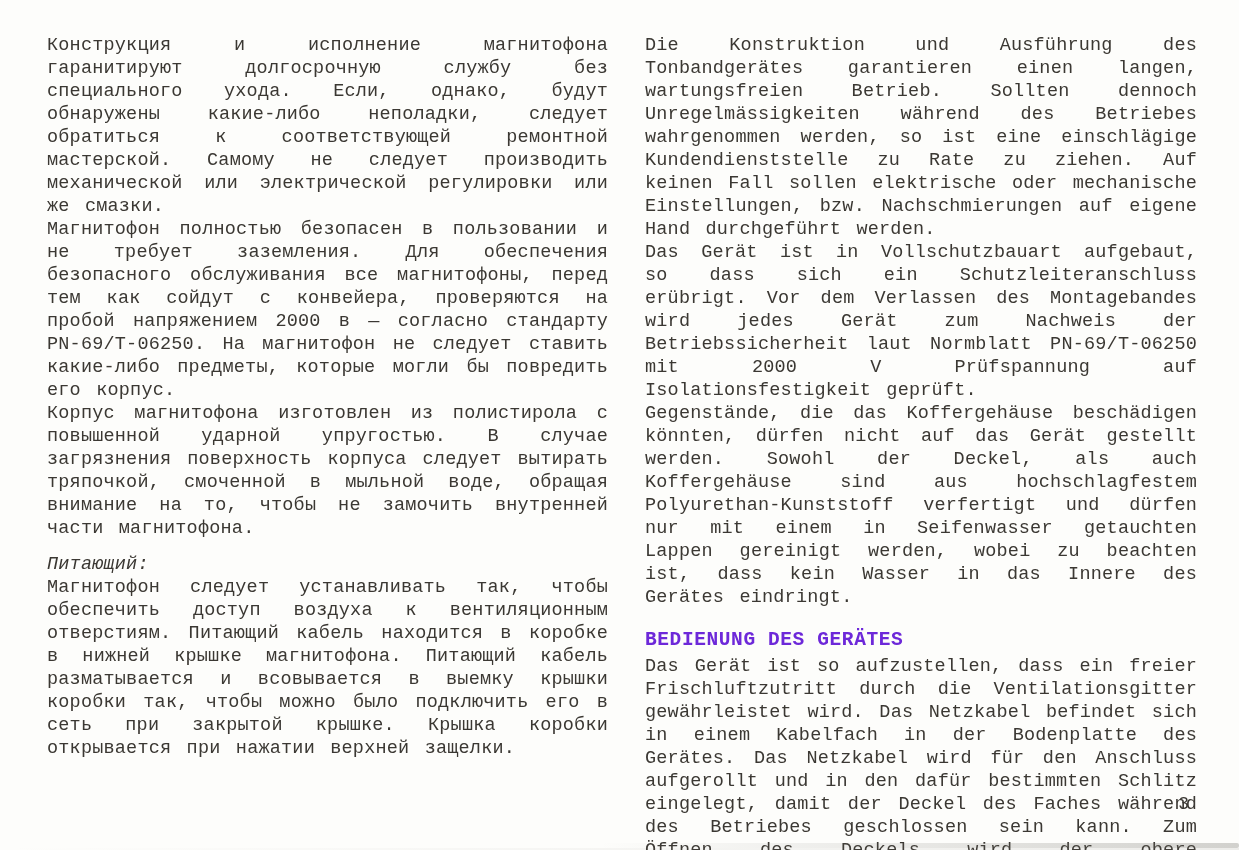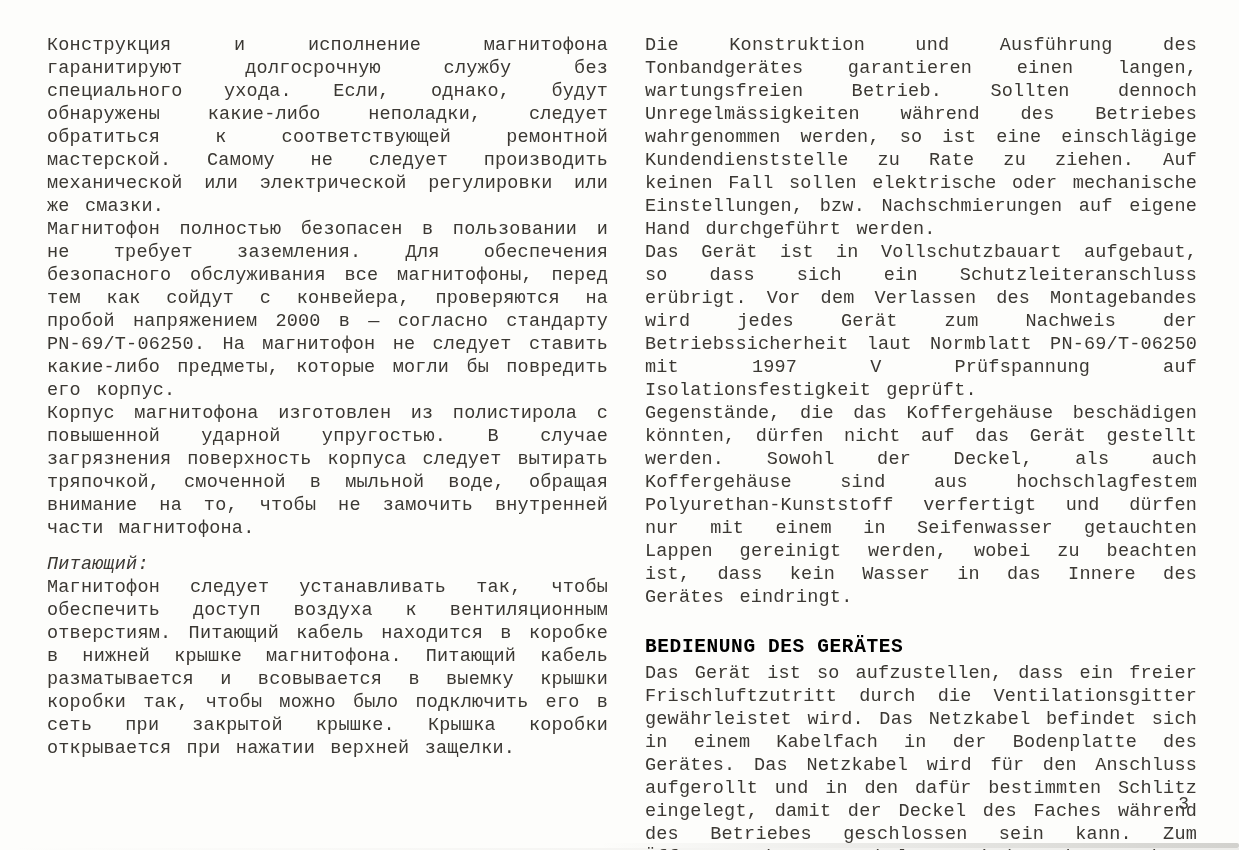--- a/index.html
+++ b/index.html
@@ -41,26 +41,26 @@
     margin-top: 13px;
     font-style: italic;
   }
   .notice .notice-label {
     text-align: left;
     word-spacing: 2px;
   }
   .notice p { word-spacing: 6px; }
 
   .section-heading {
-    margin: 26px 0 3px 0;
+    margin: 19px 0 3px 0;
     font-size: 19.5px;
     line-height: 24px;
     font-weight: bold;
     letter-spacing: 0.6px;
-    color: #000000;
+    color: #6d28d9;
   }
 
   .page-number {
     position: absolute;
     right: 50px;
     bottom: 36px;
     font-size: 18px;
     color: #3b3833;
   }
 
@@ -98,21 +98,21 @@
       <div class="notice">
         <p class="notice-label">Питающий:</p>
       </div>
 
       <p>Магнитофон следует устанавливать так, чтобы обеспечить доступ воздуха к вентиляционным отверстиям. Питающий кабель находится в коробке в нижней крышке магнитофона. Питающий кабель разматывается и всовывается в выемку крышки коробки так, чтобы можно было подключить его в сеть при закрытой крышке. Крышка коробки открывается при нажатии верхней защелки.</p>
 
     </div>
 
     <div class="col col-right">
       <p>Die Konstruktion und Ausführung des Tonbandgerätes garantieren einen langen, wartungsfreien Betrieb. Sollten dennoch Unregelmässigkeiten während des Betriebes wahrgenommen werden, so ist eine einschlägige Kundendienststelle zu Rate zu ziehen. Auf keinen Fall sollen elektrische oder mechanische Einstellungen, bzw. Nachschmierungen auf eigene Hand durchgeführt werden.</p>
-      <p>Das Gerät ist in Vollschutzbauart aufgebaut, so dass sich ein Schutzleiteranschluss erübrigt. Vor dem Verlassen des Montagebandes wird jedes Gerät zum Nachweis der Betriebssicherheit laut Normblatt PN-69/T-06250 mit 1997 V Prüfspannung auf Isolationsfestigkeit geprüft.</p>
+      <p>Das Gerät ist in Vollschutzbauart aufgebaut, so dass sich ein Schutzleiteranschluss erübrigt. Vor dem Verlassen des Montagebandes wird jedes Gerät zum Nachweis der Betriebssicherheit laut Normblatt PN-69/T-06250 mit 2000 V Prüfspannung auf Isolationsfestigkeit geprüft.</p>
       <p>Gegenstände, die das Koffergehäuse beschädigen könnten, dürfen nicht auf das Gerät gestellt werden. Sowohl der Deckel, als auch Koffergehäuse sind aus hochschlagfestem Polyurethan-Kunststoff verfertigt und dürfen nur mit einem in Seifenwasser getauchten Lappen gereinigt werden, wobei zu beachten ist, dass kein Wasser in das Innere des Gerätes eindringt.</p>
 
       <div class="notice">
       </div>
 
       <h2 class="section-heading">BEDIENUNG DES GERÄTES</h2>
       <p>Das Gerät ist so aufzustellen, dass ein freier Frischluftzutritt durch die Ventilationsgitter gewährleistet wird. Das Netzkabel befindet sich in einem Kabelfach in der Bodenplatte des Gerätes. Das Netzkabel wird für den Anschluss aufgerollt und in den dafür bestimmten Schlitz eingelegt, damit der Deckel des Faches während des Betriebes geschlossen sein kann. Zum Öffnen des Deckels wird der obere Schnappverschluss gedrückt.</p>
 
     </div>
 

